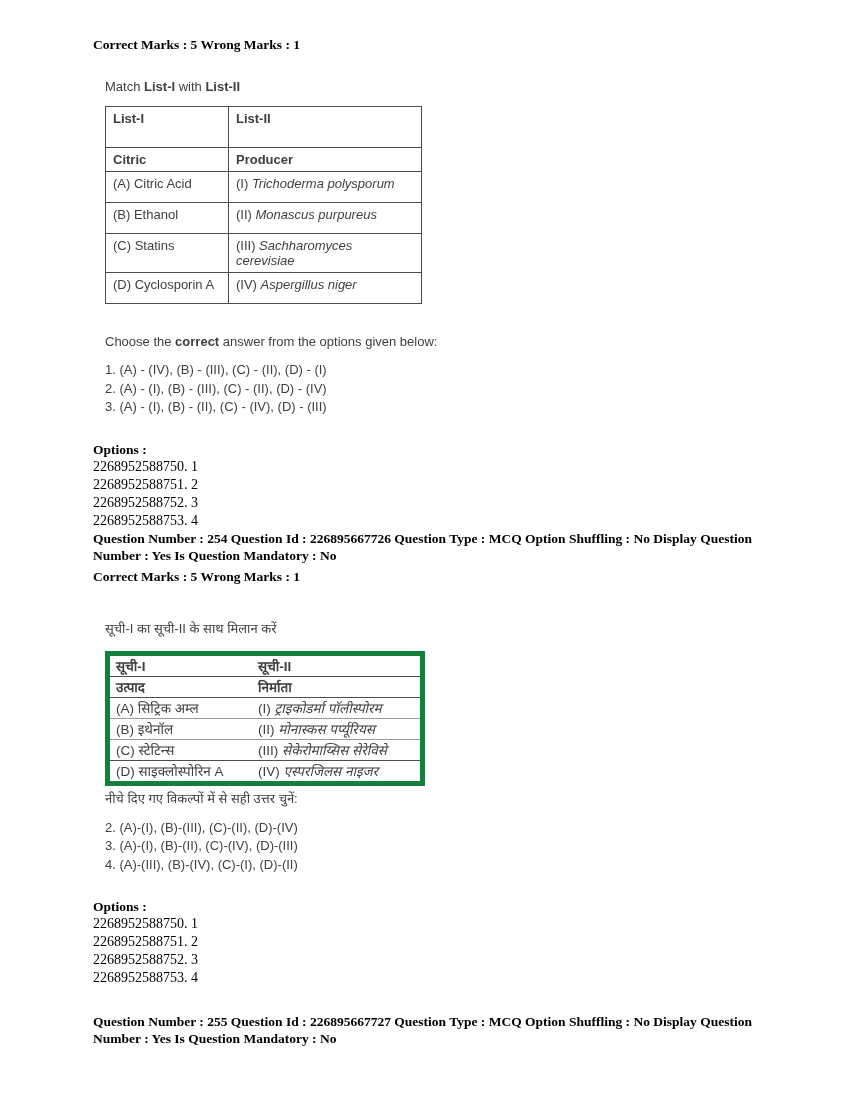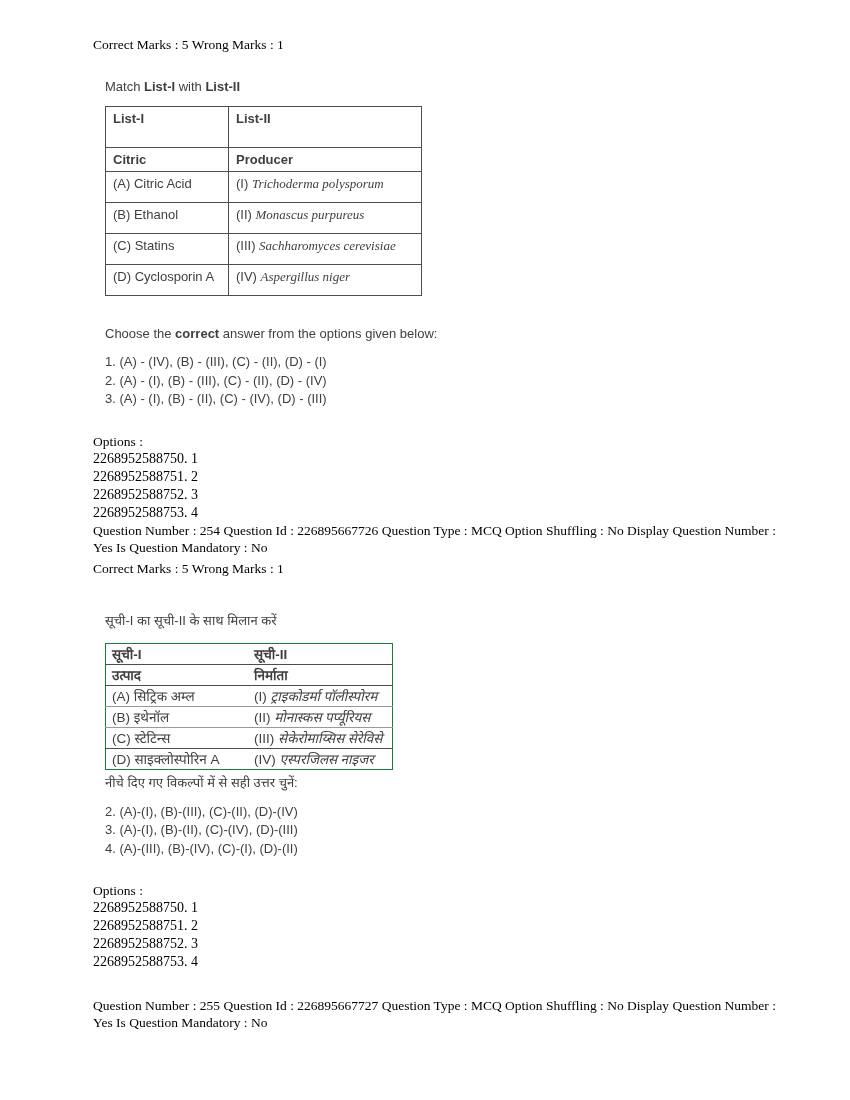--- a/index.html
+++ b/index.html
@@ -6,52 +6,52 @@
   body {
     width:850px; height:1100px; overflow:hidden;
     font-family:"Liberation Sans", sans-serif;
     -webkit-font-smoothing:antialiased;
   }
   .page { padding:36px 60px 0 93px; }
 
   
   .serif-bold {
     font-family:"Liberation Serif", serif;
-    font-weight:normal; font-size:13.5px; color:#000;
+    font-weight:bold; font-size:13.5px; color:#000;
     line-height:17px;
   }
   .serif-plain {
     font-family:"Liberation Serif", serif;
     font-size:14px; color:#000; line-height:18px;
   }
   .qheader { max-width:762px; }
 
   
   .sans { font-size:13px; color:#3f3f3f; }
   .indent { margin-left:12px; }
   .b { font-weight:bold; }
-  .i { font-style:italic;font-family:Liberation Serif, serif; }
+  .i { font-style:italic; }
 
   
   table.tbl-en { border-collapse:collapse; margin-left:12px; margin-top:12px; }
   table.tbl-en td {
     border:1px solid #4d4d4d;
     font-size:13px; color:#3f3f3f;
     padding:4px 7px; vertical-align:top;
   }
   table.tbl-en td.c1 { width:108px; }
   table.tbl-en td.c2 { width:178px; }
   table.tbl-en tr.h1 td { height:32px; }
   table.tbl-en tr.h2 td { height:14px; }
   table.tbl-en tr.item td { height:22px; }
 
   
   table.tbl-hi {
     border-collapse:collapse; margin-left:12px; margin-top:14px;
-    border:1px solid #15803d; width:288px;
+    border:5px solid #15803d; width:320px;
   }
   table.tbl-hi td {
     font-size:13.5px; color:#3f3f3f;
     padding:1px 6px; vertical-align:top; height:18px;
   }
   table.tbl-hi td.c1 { width:130px; }
   table.tbl-hi tr.sep-dark td { border-top:1px solid #4d4d4d; }
   table.tbl-hi tr.sep-light td { border-top:1px solid #9a9a9a; }
 
   .opt-line { line-height:18.5px; }

